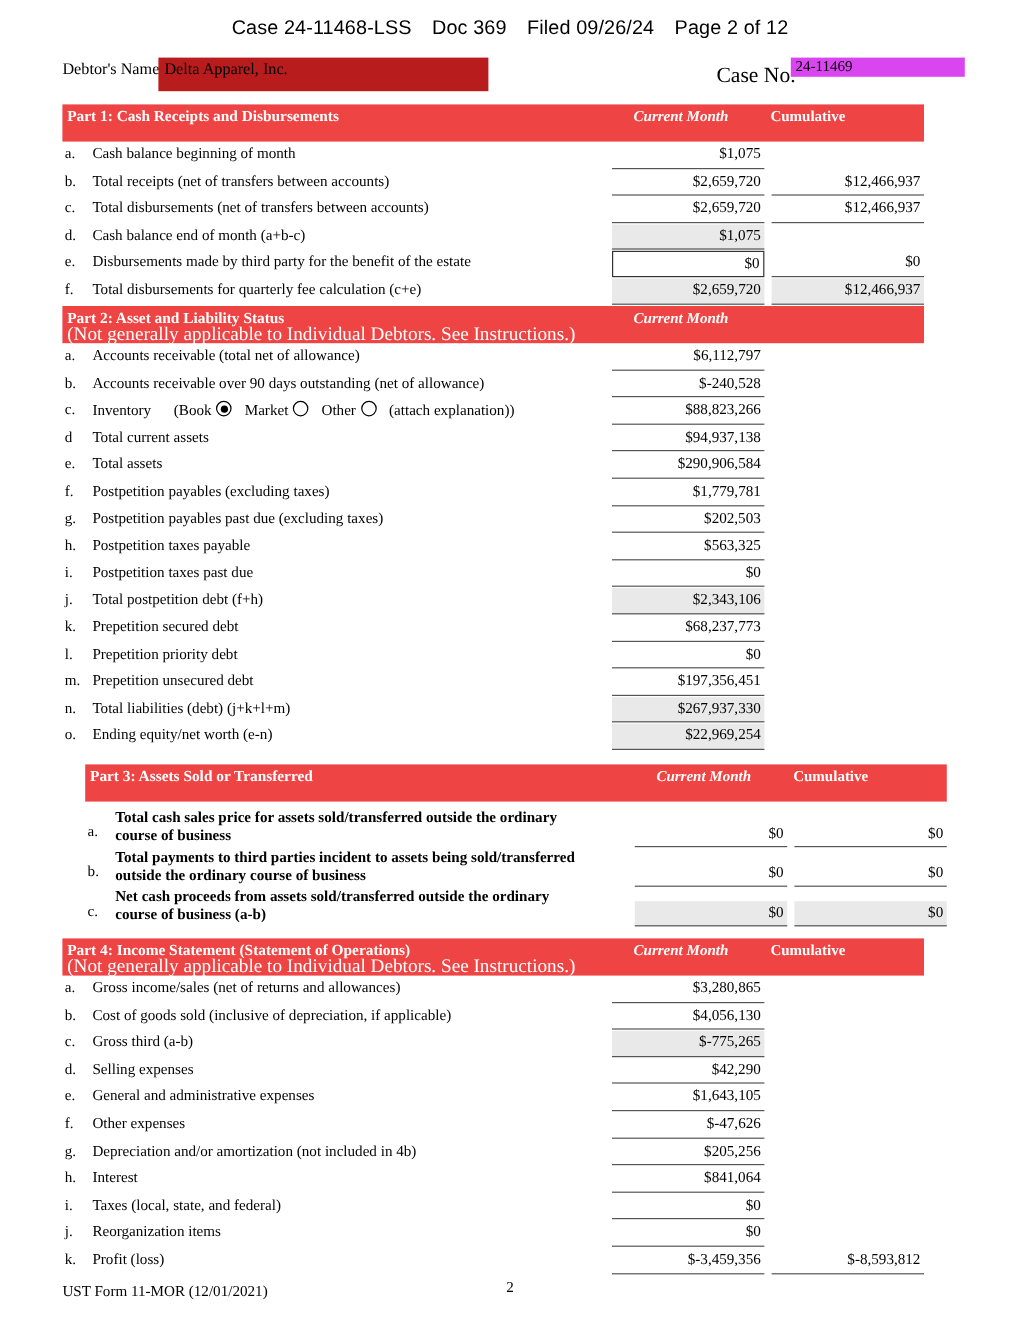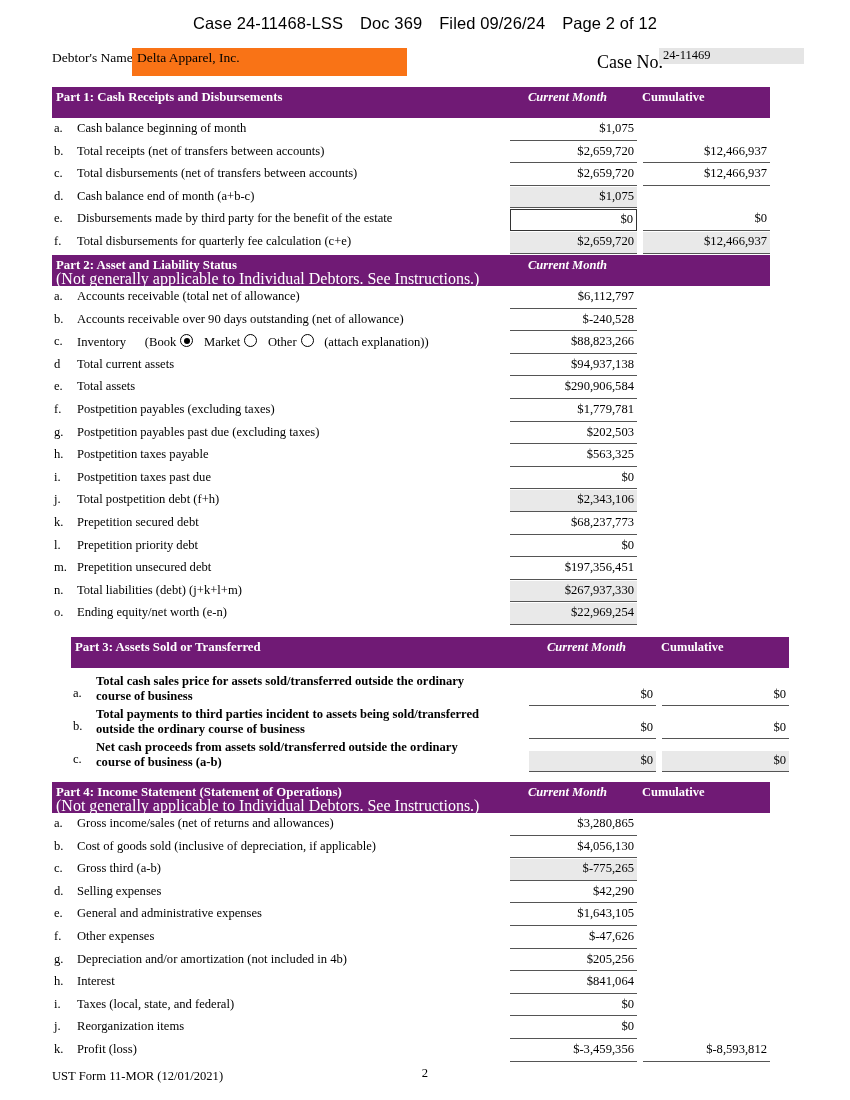--- a/index.html
+++ b/index.html
@@ -50,21 +50,21 @@
     top: 2px;
     font-size: 13.5px;
     white-space: nowrap;
   }
   .debtor-value-box {
     position: absolute;
     left: 80px;
     top: 0px;
     width: 275px;
     height: 28px;
-    background: #f97316;
+    background: #b91c1c;
   }
   .debtor-value {
     position: absolute;
     left: 5px;
     top: 2px;
     font-size: 13.5px;
     white-space: nowrap;
   }
   .caseno-label {
     position: absolute;
@@ -72,39 +72,39 @@
     top: 4px;
     font-size: 18px;
     white-space: nowrap;
   }
   .caseno-value-box {
     position: absolute;
     left: 607px;
     top: 0px;
     width: 145px;
     height: 16px;
-    background: #e5e5e5;
+    background: #d946ef;
   }
   .caseno-value {
     position: absolute;
     left: 4px;
     top: 0px;
     font-size: 12.5px;
     white-space: nowrap;
   }
 
   
   .section {
     position: absolute;
     left: 52px;
     width: 718px;
   }
   .hdr {
     position: relative;
-    background: #701a75;
+    background: #ef4444;
     color: #ffffff;
     width: 718px;
     box-sizing: border-box;
     padding: 3px 0 0 4px;
   }
   .hdr-1line { height: 31px; }
   .hdr-2line { height: 31px; }
   .hdr-title {
     font-size: 12.8px;
     font-weight: bold;

